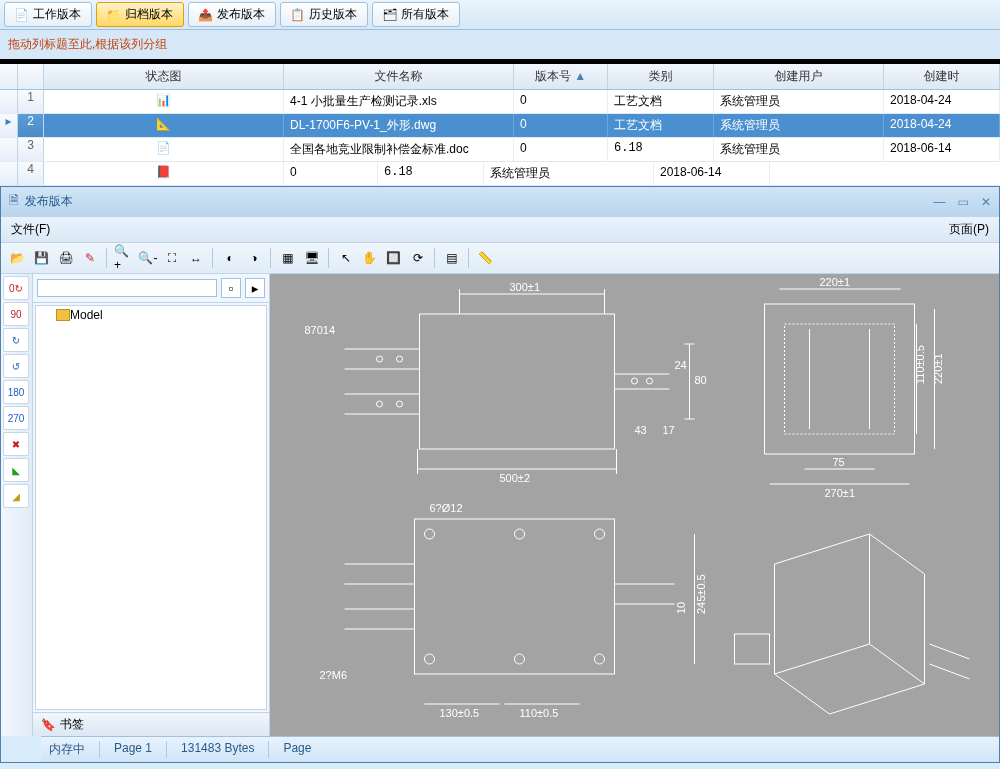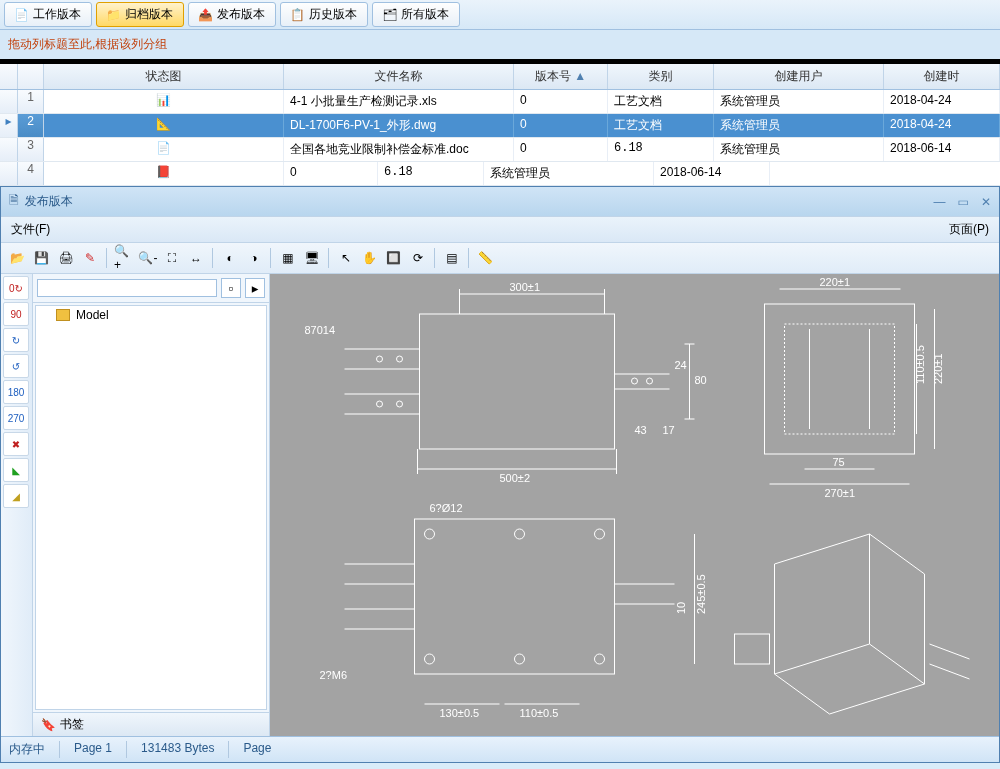--- a/index.html
+++ b/index.html
@@ -35,26 +35,26 @@
 .tbtn { width: 22px; height: 22px; border: 1px solid transparent; display: inline-flex; align-items: center; justify-content: center; cursor: pointer; border-radius: 2px; }
 .tsep { width: 2px; height: 20px; border-left: 1px solid #b0c8e0; margin: 0 3px; }
 .viewer-body { display: flex; height: 462px; background: #e8f0f8; }
 .left-tools { width: 32px; background: linear-gradient(to right, #f0f6fc, #e0ecf8); border-right: 1px solid #c0d4e8; display: flex; flex-direction: column; gap: 2px; padding: 2px; }
 .ltbtn { width: 26px; height: 24px; border: 1px solid #c8d8e8; background: #fff; cursor: pointer; display: inline-flex; align-items: center; justify-content: center; border-radius: 2px; font-size:10px;}
 .tree-panel { width: 237px; background: #f0f6fc; border-right: 1px solid #c0d4e8; display: flex; flex-direction: column; }
 .tree-search { padding: 4px; border-bottom: 1px solid #c0d4e8; display: flex; align-items: center; gap: 4px; }
 .tree-search input { flex: 1; border: 1px solid #a0c0e0; padding: 2px 4px; font-size: 11px; }
 .tree-search button { width: 20px; height: 20px; border: 1px solid #a0c0e0; background: #fff; cursor: pointer; }
 .tree-list { flex: 1; background: #fff; border: 1px solid #c0d4e8; margin: 2px; overflow: auto; }
-.tree-item { display: flex; align-items: center; gap: 6px; padding: 2px 8px 2px 20px; cursor: pointer; }
+.tree-item { display: flex; align-items: center; padding: 2px 8px 2px 20px; cursor: pointer; }
 .tree-item .ticn { width: 14px; height: 12px; background: #f0c040; border: 1px solid #c09020; }
 .bookmark-tab { background: linear-gradient(#f0f6fc, #dce8f4); border-top: 1px solid #c0d4e8; padding: 3px 8px; display:flex; align-items:center; gap:4px;}
 .cad-view { flex: 1; background: #a3a3a3; position: relative; }
 .cad-view svg { width: 100%; height: 100%; }
-.status-bar { background: linear-gradient(#e8f2fc, #d0e4f6); padding: 4px 8px; display: flex; gap: 14px; border-top: 1px solid #a0c0e0; color: #2a5a8a; }
+.status-bar { background: linear-gradient(#e8f2fc, #d0e4f6); padding: 4px 8px; display: flex; gap: 14px; border-top: 1px solid #a0c0e0; color: #2a5a8a; margin-left: 40px; }
 .status-bar span { border-right: 1px solid #b0c8e0; padding-right: 14px; }
 .status-bar span:last-child { border-right: none; }
 </style>
 </head>
 <body>
 
 <div class="tabs">
   <div class="tab">
       <span class="tab-icon">📄</span>
       <span>工作版本</span>

